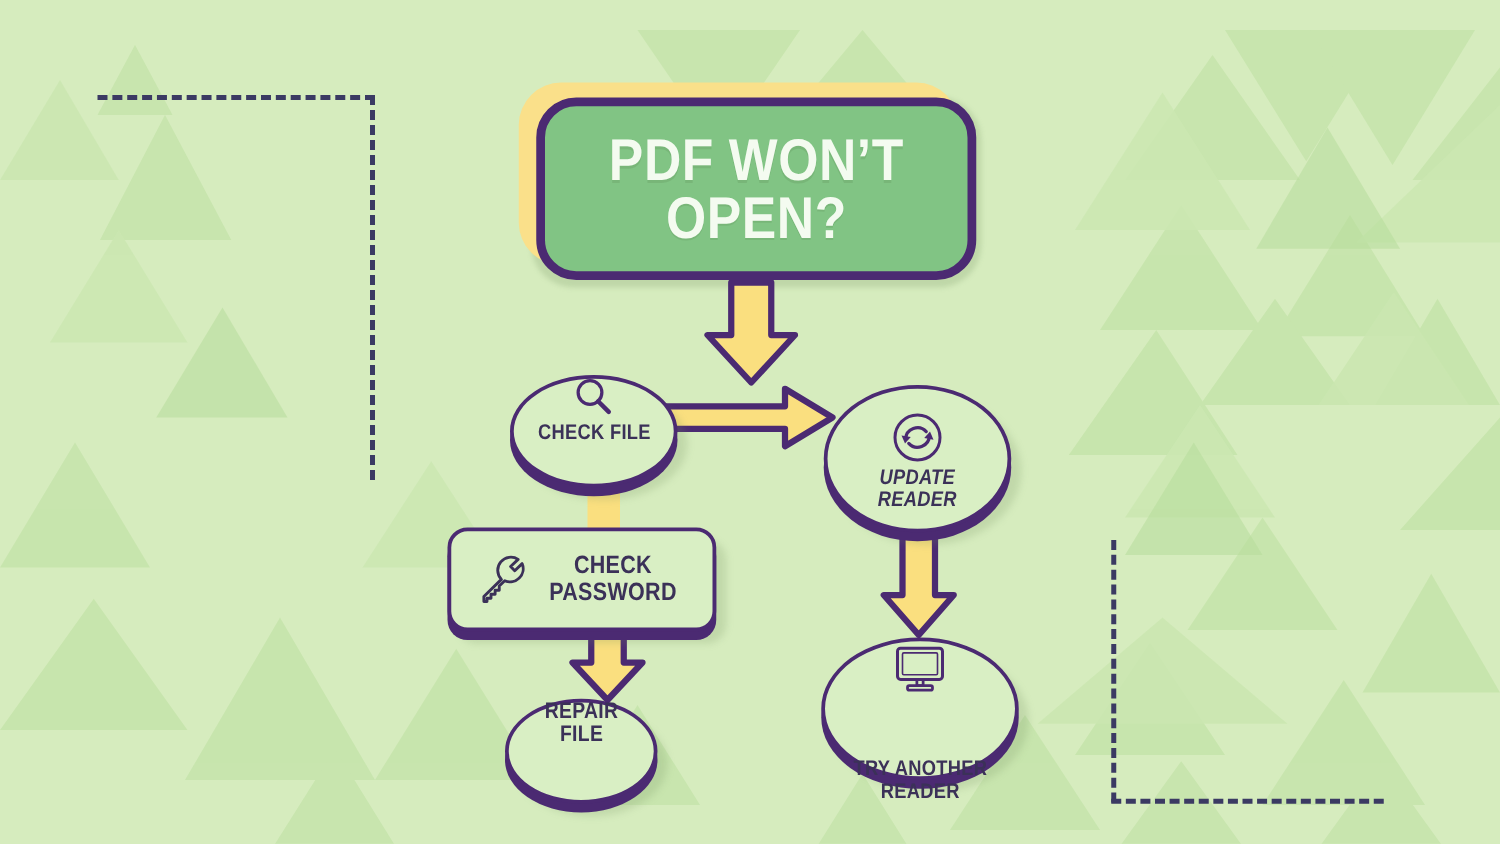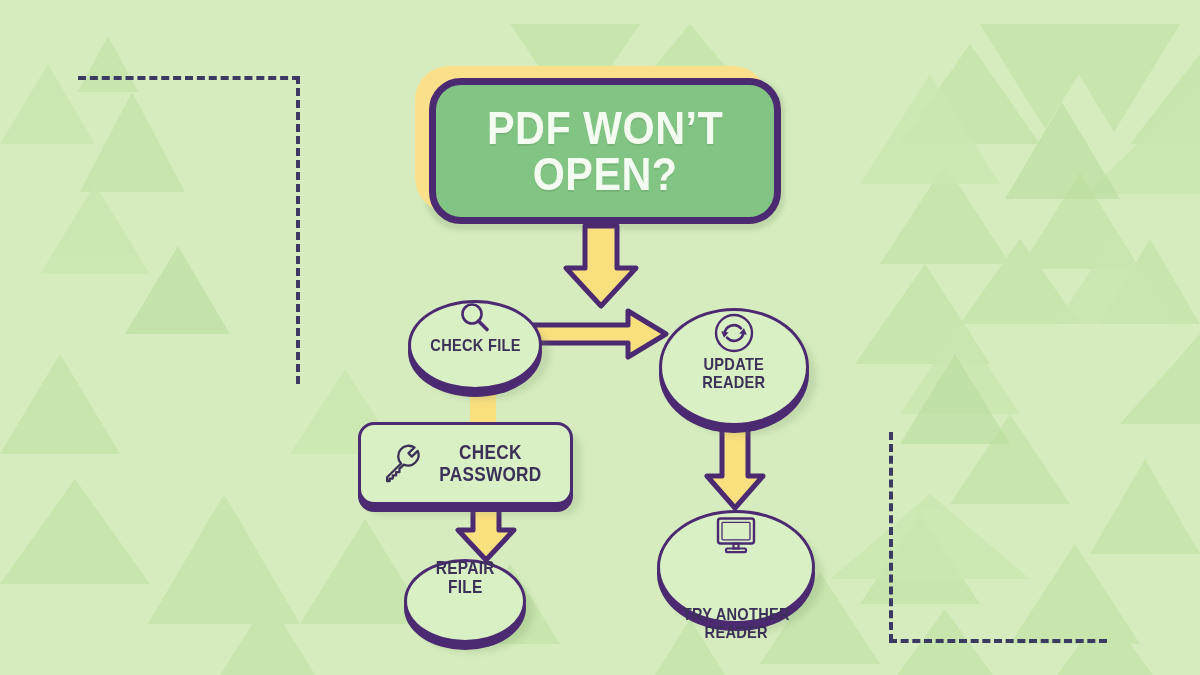--- a/index.html
+++ b/index.html
@@ -317,21 +317,21 @@
         </svg>
       </span>
       <span class="node-label" style="font-size:17px; margin-top:1px;">CHECK FILE</span>
     </div>
   </div>
 
   <div class="ellipse-node" id="update-reader-node" style="left:659px; top:284px; width:150px; height:118px;">
     <div class="ell-shadow"></div>
     <div class="ell-under"></div>
     <div class="ell-body"></div>
-    <div class="ell-content" style="justify-content:flex-start; padding-top:4px;">
+    <div class="ell-content" style="justify-content:center; padding-top:4px;font-style:italic;">
       <span class="icon-wrap">
         <svg width="42" height="42" viewBox="0 0 42 42" xmlns="http://www.w3.org/2000/svg">
           <circle cx="21" cy="21" r="18" fill="none" stroke="#4b2a72" stroke-width="2.4"></circle>
           <path d="M11.5 22.5 A9.5 9.5 0 0 1 28 16.3" fill="none" stroke="#4b2a72" stroke-width="2.6" stroke-linecap="round"></path>
           <polygon points="8.2,19.3 15.6,20.6 11,25.8" fill="#4b2a72"></polygon>
           <path d="M30.5 19.5 A9.5 9.5 0 0 1 14 25.7" fill="none" stroke="#4b2a72" stroke-width="2.6" stroke-linecap="round"></path>
           <polygon points="33.8,22.7 26.4,21.4 31,16.2" fill="#4b2a72"></polygon>
         </svg>
       </span>
       <span class="node-label" style="font-size:17px; margin-top:2px;">UPDATE

